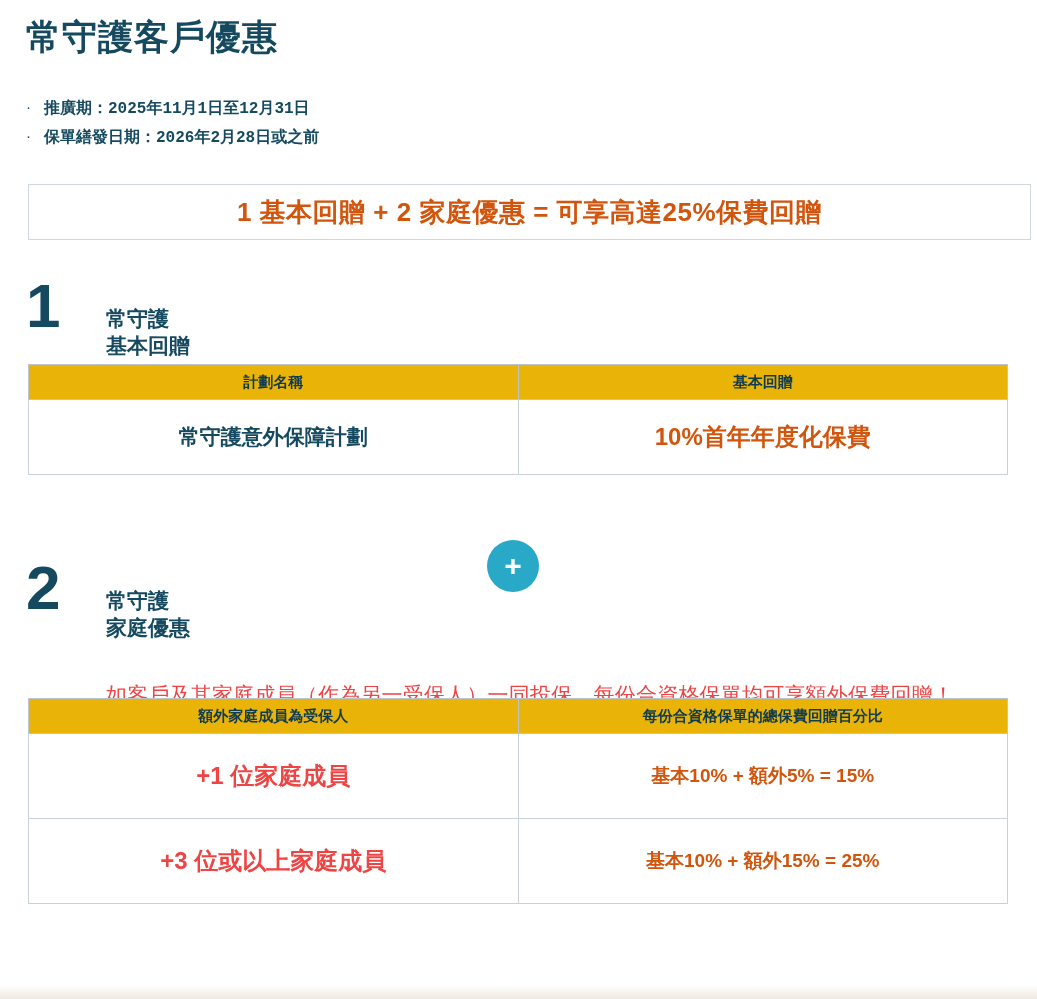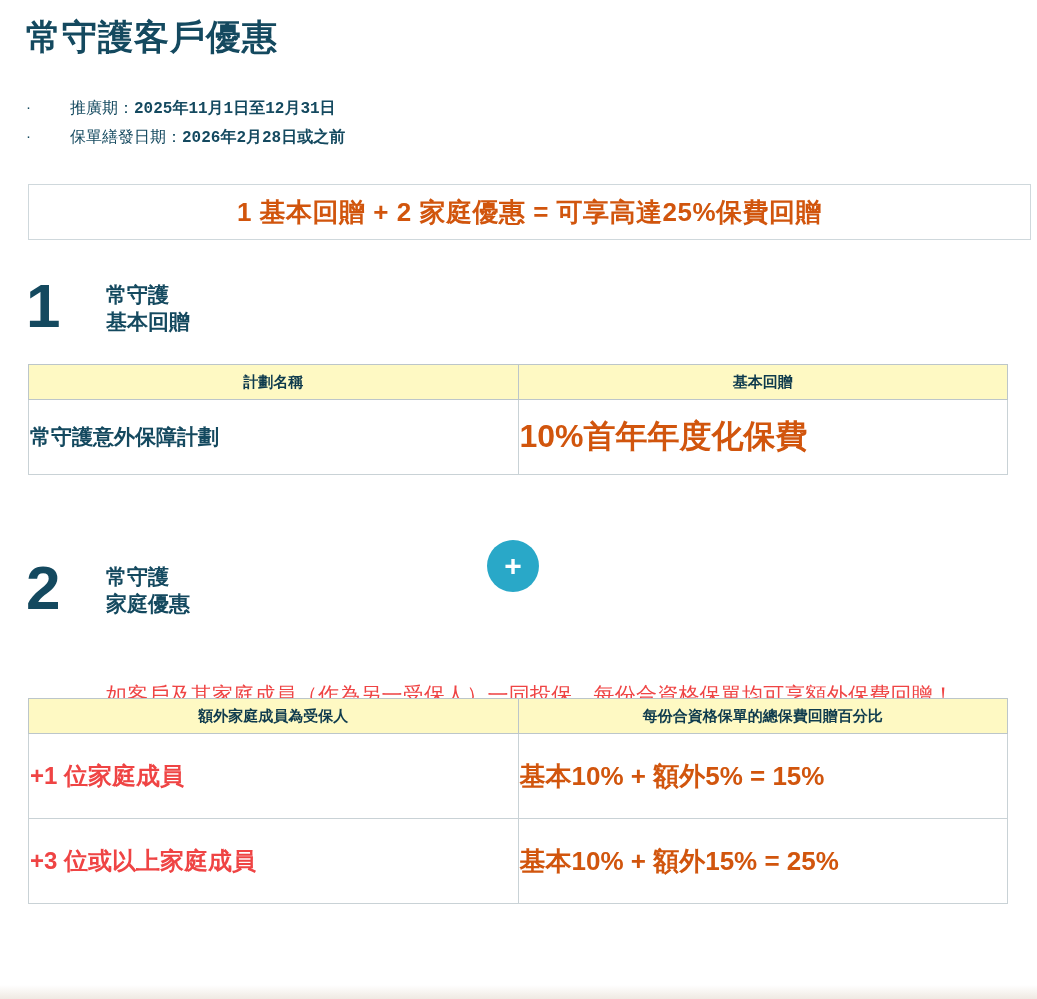--- a/index.html
+++ b/index.html
@@ -45,22 +45,21 @@
     margin-bottom: 4px;
     line-height: 1.45;
   }
   .bullet-dot {
     width: 18px;
     flex: 0 0 18px;
     font-size: 15px;
     color: #14495f;
   }
   .bullet-label {
-    font-weight: normal;
-    margin-left: 26px;
+    font-weight: bold;
   }
   .bullet-strong {
     font-weight: bold;
     font-family: Liberation Mono, monospace;
   }
   .banner {
     position: absolute;
     left: 28px;
     top: 184px;
     width: 1003px;
@@ -84,20 +83,21 @@
     font-weight: bold;
     color: #14495f;
     line-height: 1;
   }
   .section-head {
     position: absolute;
     font-size: 21px;
     font-weight: bold;
     color: #14495f;
     line-height: 1.3;
+    margin-top: 24px;
   }
   .section-head div {
     white-space: nowrap;
   }
   .sec1-num { left: 26px; top: 275px; }
   .sec1-head { left: 106px; top: 281px; }
   .sec2-num { left: 26px; top: 557px; }
   .sec2-head { left: 106px; top: 563px; }
   .plus-badge {
     position: absolute;
@@ -125,54 +125,55 @@
     margin-top: 36px;
   }
   table.offer {
     position: absolute;
     border-collapse: collapse;
     width: 980px;
     left: 28px;
     table-layout: fixed;
   }
   table.offer th {
-    background: #fef9c3;
+    background: #eab308;
     color: #0f3b4d;
     font-size: 15px;
     font-weight: bold;
     height: 32px;
     border: 1px solid #bcc6ca;
     text-align: center;
   }
   table.offer td {
     border: 1px solid #c9d2d6;
+    text-align: center;
     background: #ffffff;
   }
   .t1 { top: 364px; }
   .t2 { top: 698px; }
   .t1 td { height: 72px; }
   .t2 td { height: 82px; }
   .cell-plan {
     font-size: 21px;
     font-weight: bold;
     color: #14495f;
   }
   .cell-rebate {
-    font-size: 32px;
+    font-size: 24px;
     font-weight: bold;
     color: #d1550d;
     margin-left: 32px;
   }
   .cell-member {
     font-size: 24px;
     font-weight: bold;
     color: #ef4444;
   }
   .cell-pct {
-    font-size: 26px;
+    font-size: 19px;
     font-weight: bold;
     color: #d1550d;
   }
   .footer-fade {
     position: absolute;
     left: 0;
     bottom: 0;
     width: 1037px;
     height: 14px;
     background: linear-gradient(to bottom, rgba(255,255,255,0), #efe9e2);

